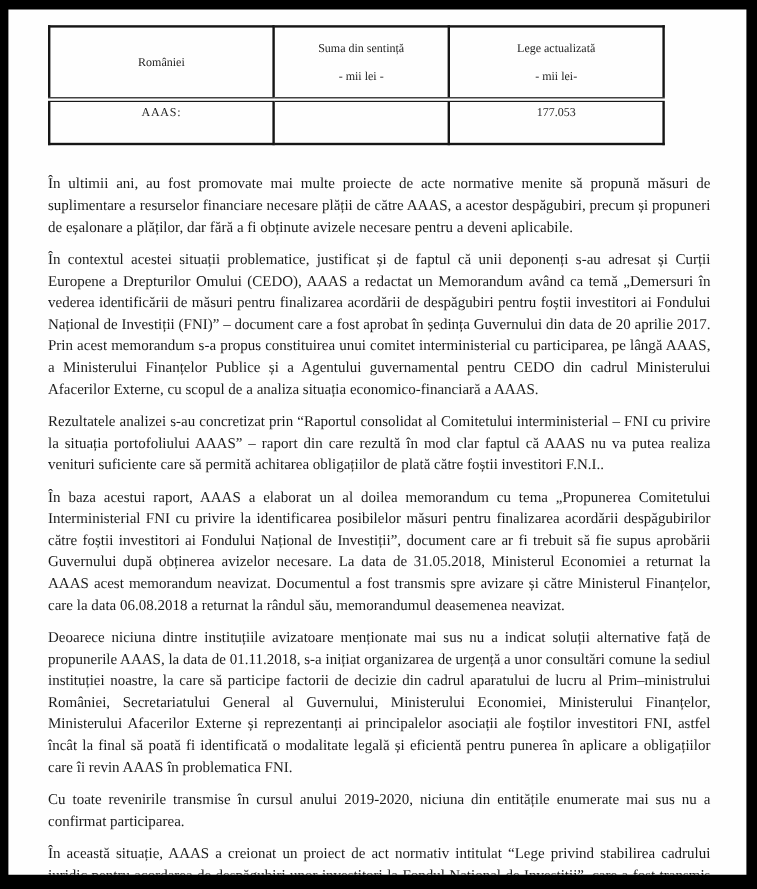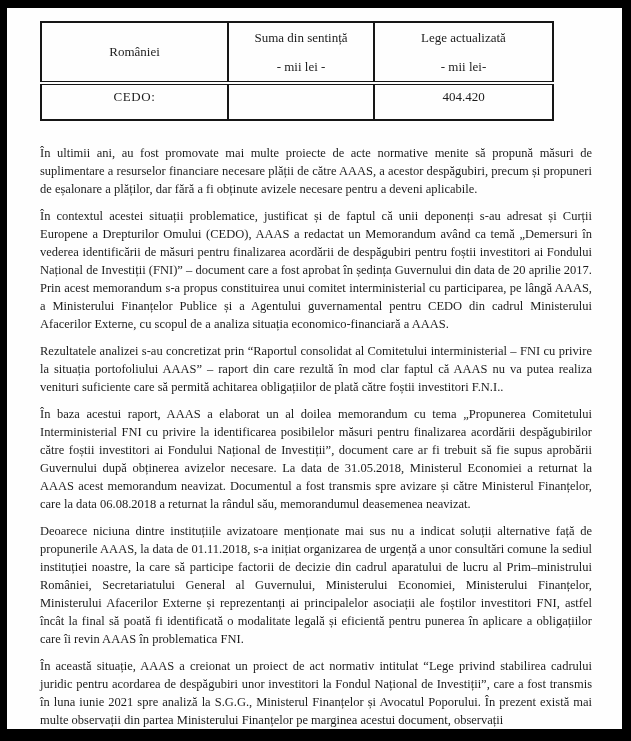--- a/index.html
+++ b/index.html
@@ -25,21 +25,21 @@
     table-layout: fixed;
     width: 512px;
   }
   .sums-table col.c1 { width: 187px; }
   .sums-table col.c2 { width: 146px; }
   .sums-table col.c3 { width: 179px; }
 
   .sums-table th, .sums-table td {
     border: 2px solid #161616;
     font-weight: normal;
-    font-size: 13px;
+    font-size: 10px;
     text-align: center;
     padding: 0;
   }
   .sums-table thead th {
     height: 58px;
     vertical-align: middle;
     border-bottom: 4px double #161616;
   }
   .sums-table thead th .unit { margin-top: 13px; }
 
@@ -85,29 +85,30 @@
           <div class="unit">- mii lei -</div>
         </th>
         <th>
           <div>Lege actualizată</div>
           <div class="unit">- mii lei-</div>
         </th>
       </tr>
     </thead>
     <tbody>
       <tr>
-        <td class="total-label">CEDO:</td>
+        <td class="total-label">AAAS:</td>
         <td></td>
-        <td>404.420</td>
+        <td>177.053</td>
       </tr>
     </tbody>
   </table>
 
   <div class="body-text">
     <p>În ultimii ani, au fost promovate mai multe proiecte de acte normative menite să propună măsuri de suplimentare a resurselor financiare necesare plății de către AAAS, a acestor despăgubiri, precum și propuneri de eșalonare a plăților, dar fără a fi obținute avizele necesare pentru a deveni aplicabile.</p>
     <p>În contextul acestei situații problematice, justificat și de faptul că unii deponenți s-au adresat și Curții Europene a Drepturilor Omului (CEDO), AAAS a redactat un Memorandum având ca temă „Demersuri în vederea identificării de măsuri pentru finalizarea acordării de despăgubiri pentru foștii investitori ai Fondului Național de Investiții (FNI)” – document care a fost aprobat în ședința Guvernului din data de 20 aprilie 2017. Prin acest memorandum s-a propus constituirea unui comitet interministerial cu participarea, pe lângă AAAS, a Ministerului Finanțelor Publice și a Agentului guvernamental pentru CEDO din cadrul Ministerului Afacerilor Externe, cu scopul de a analiza situația economico-financiară a AAAS.</p>
     <p>Rezultatele analizei s-au concretizat prin “Raportul consolidat al Comitetului interministerial – FNI cu privire la situația portofoliului AAAS” – raport din care rezultă în mod clar faptul că AAAS nu va putea realiza venituri suficiente care să permită achitarea obligațiilor de plată către foștii investitori F.N.I..</p>
     <p>În baza acestui raport, AAAS a elaborat un al doilea memorandum cu tema „Propunerea Comitetului Interministerial FNI cu privire la identificarea posibilelor măsuri pentru finalizarea acordării despăgubirilor către foștii investitori ai Fondului Național de Investiții”, document care ar fi trebuit să fie supus aprobării Guvernului după obținerea avizelor necesare. La data de 31.05.2018, Ministerul Economiei a returnat la AAAS acest memorandum neavizat. Documentul a fost transmis spre avizare și către Ministerul Finanțelor, care la data 06.08.2018 a returnat la rândul său, memorandumul deasemenea neavizat.</p>
     <p>Deoarece niciuna dintre instituțiile avizatoare menționate mai sus nu a indicat soluții alternative față de propunerile AAAS, la data de 01.11.2018, s-a inițiat organizarea de urgență a unor consultări comune la sediul instituției noastre, la care să participe factorii de decizie din cadrul aparatului de lucru al Prim–ministrului României, Secretariatului General al Guvernului, Ministerului Economiei, Ministerului Finanțelor, Ministerului Afacerilor Externe și reprezentanți ai principalelor asociații ale foștilor investitori FNI, astfel încât la final să poată fi identificată o modalitate legală și eficientă pentru punerea în aplicare a obligațiilor care îi revin AAAS în problematica FNI.</p>
+    <p>Cu toate revenirile transmise în cursul anului 2019-2020, niciuna din entitățile enumerate mai sus nu a confirmat participarea.</p>
     <p><span>În această situație, AAAS a creionat un proiect de act normativ intitulat “Lege privind stabilirea cadrului juridic pentru acordarea de despăgubiri unor investitori la Fondul Național de Investiții”, care a fost transmis în luna iunie 2021 spre analiză la S.G.G., Ministerul Finanțelor și Avocatul Poporului. În prezent există mai multe observații din partea Ministerului Finanțelor pe marginea acestui document, observații</span> </p>
   </div>
 
 </div>
 
 </body></html>

